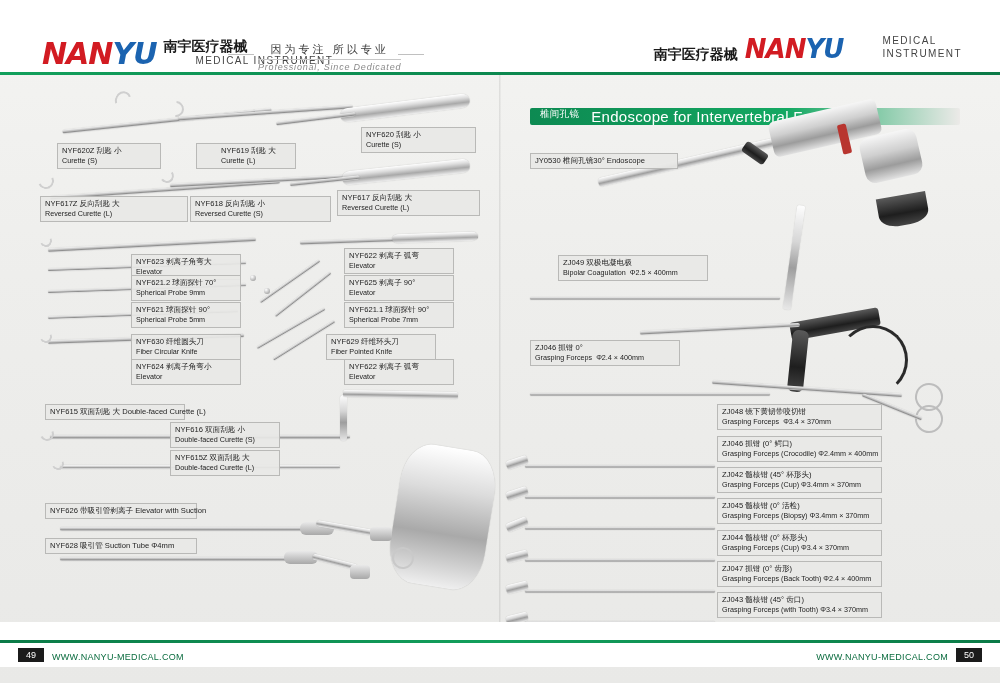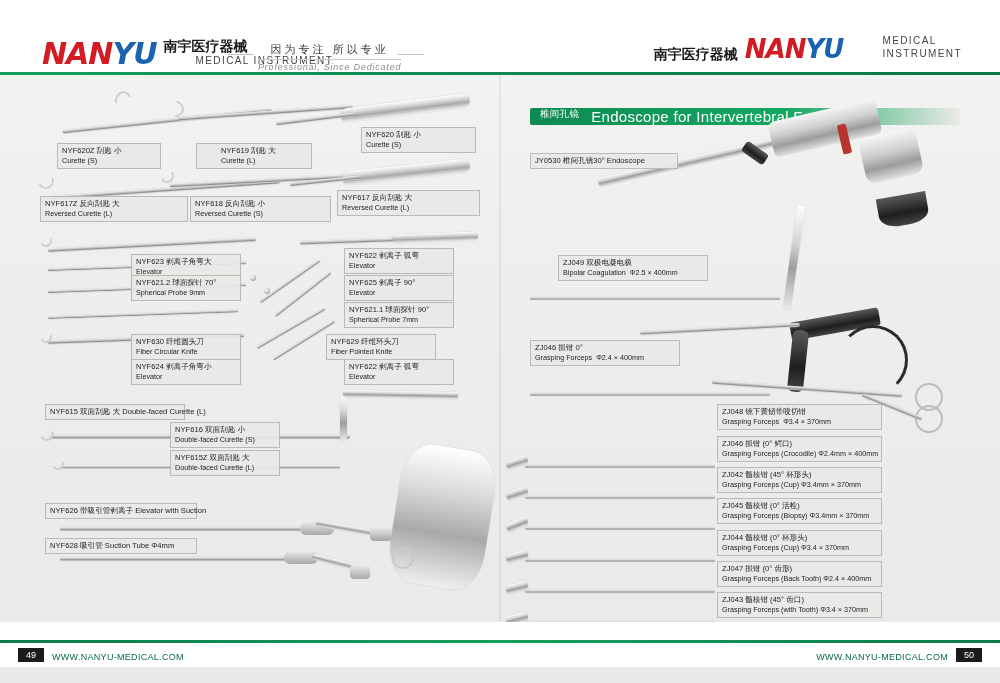--- a/index.html
+++ b/index.html
@@ -292,21 +292,21 @@
 
     <div class="shaft thin" style="left:712px; top:312px; width:190px; height:4px; transform:rotate(4deg);"></div>
     <div class="curve" style="left:915px; top:308px; width:28px; height:28px; border-color:#bdbdbd; transform:rotate(20deg);"></div>
     <div class="curve" style="left:915px; top:330px; width:28px; height:28px; border-color:#bdbdbd; transform:rotate(200deg);"></div>
     <div class="shaft thin" style="left:860px; top:330px; width:64px; height:4px; transform:rotate(22deg);"></div>
 
     <div class="lbl" style="left:57px; top:68px; width:104px;">
       <div class="cn">NYF620Z 刮匙 小</div>
       <div class="en">Curette (S)</div>
     </div>
-    <div class="lbl" style="left:196px; top:68px; width:116px;padding-left:24px;">
+    <div class="lbl" style="left:196px; top:68px; width:100px;padding-left:24px;">
       <div class="cn">NYF619 刮匙 大</div>
       <div class="en">Curette (L)</div>
     </div>
     <div class="lbl" style="left:361px; top:52px; width:115px;">
       <div class="cn">NYF620 刮匙 小</div>
       <div class="en">Curette (S)</div>
     </div>
     <div class="lbl" style="left:40px; top:121px; width:148px;">
       <div class="cn">NYF617Z 反向刮匙 大</div>
       <div class="en">Reversed Curette (L)</div>
@@ -327,20 +327,24 @@
       <div class="cn">NYF622 剥离子 弧弯</div>
       <div class="en">Elevator</div>
     </div>
     <div class="lbl" style="left:131px; top:200px; width:110px;">
       <div class="cn">NYF621.2 球面探针 70°</div>
       <div class="en">Spherical Probe  9mm</div>
     </div>
     <div class="lbl" style="left:344px; top:200px; width:110px;">
       <div class="cn">NYF625 剥离子 90°</div>
       <div class="en">Elevator</div>
+    </div>
+    <div class="lbl" style="left:131px; top:227px; width:110px;">
+      <div class="cn">NYF621 球面探针 90°</div>
+      <div class="en">Spherical Probe 5mm</div>
     </div>
     <div class="lbl" style="left:344px; top:227px; width:110px;">
       <div class="cn">NYF621.1 球面探针 90°</div>
       <div class="en">Spherical Probe 7mm</div>
     </div>
     <div class="lbl" style="left:131px; top:259px; width:110px;">
       <div class="cn">NYF630 纤维圆头刀</div>
       <div class="en">Fiber Circular Knife</div>
     </div>
     <div class="lbl" style="left:326px; top:259px; width:110px;">

